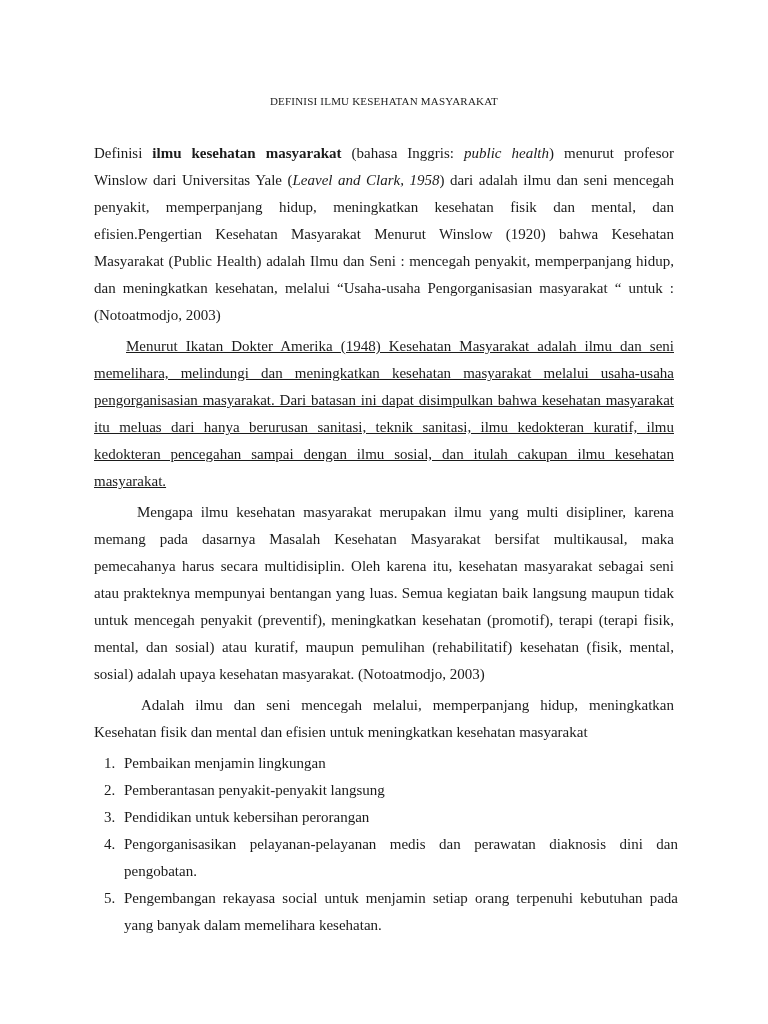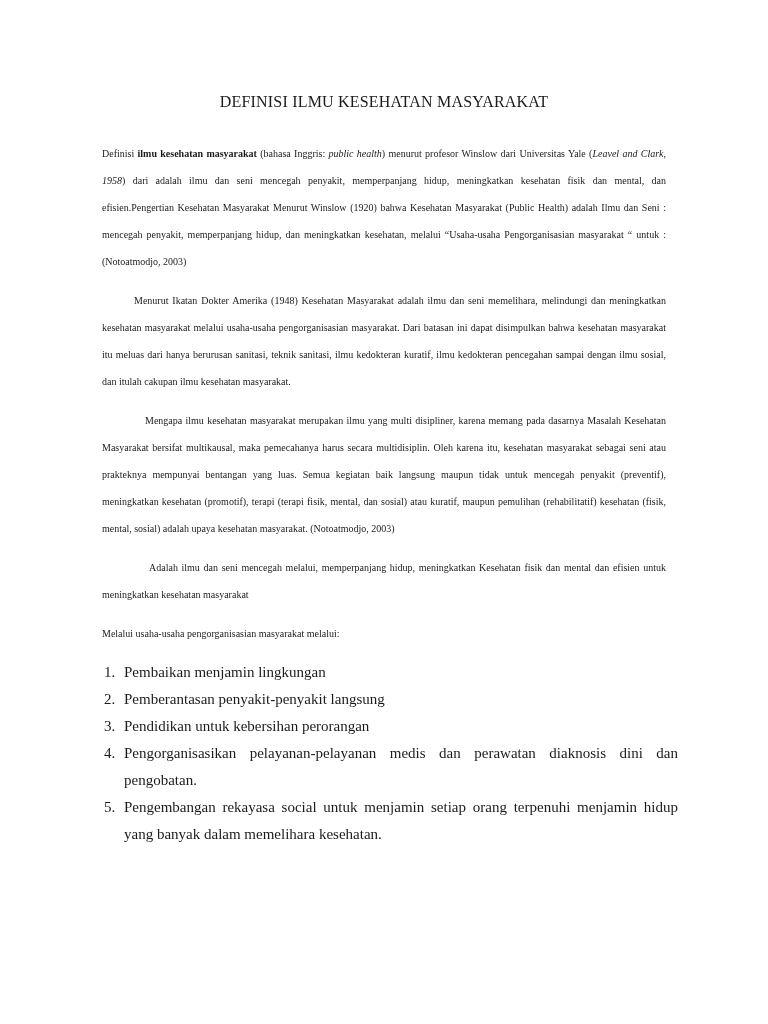--- a/index.html
+++ b/index.html
@@ -16,34 +16,34 @@
     font-family: "Liberation Serif", "DejaVu Serif", serif;
     color: #1b1b1b;
   }
   .content {
     position: absolute;
     left: 90px;
     top: 88px;
     width: 588px;
   }
   .doc-title {
-    font-size: 16px;
+    font-size: 11px;
     line-height: 27px;
     text-align: center;
     font-weight: normal;
     letter-spacing: 0.2px;
     margin: 0 0 25px 0;
   }
   p.body-par {
-    margin: 12px;
-    font-size: 10px;
+    margin: 4px;
+    font-size: 15px;
     line-height: 27px;
     text-align: justify;
   }
-  .indent-sm { text-indent: 32px; }
+  .indent-sm { text-indent: 32px; text-decoration: underline; }
   .indent-md { text-indent: 43px; }
   .indent-lg { text-indent: 47px; }
   .bold { font-weight: bold; }
   .italic { font-style: italic; }
   .list {
     margin: 0;
     padding: 0;
     list-style: none;
   }
   .list-item {
@@ -70,39 +70,38 @@
     <h1 class="doc-title">DEFINISI ILMU KESEHATAN MASYARAKAT</h1>
 
     <p class="body-par"><span>Definisi </span><span class="bold">ilmu kesehatan masyarakat</span><span> (bahasa Inggris: </span><span class="italic">public health</span><span>) menurut profesor Winslow dari Universitas Yale (</span><span class="italic">Leavel and Clark, 1958</span><span>) dari adalah ilmu dan seni mencegah penyakit, memperpanjang hidup, meningkatkan kesehatan fisik dan mental, dan efisien.Pengertian Kesehatan Masyarakat Menurut Winslow (1920) bahwa Kesehatan Masyarakat (Public Health) adalah Ilmu dan Seni : mencegah penyakit, memperpanjang hidup, dan meningkatkan kesehatan, melalui “Usaha-usaha Pengorganisasian masyarakat “ untuk : (Notoatmodjo, 2003)</span></p>
 
     <p class="body-par indent-sm">Menurut Ikatan Dokter Amerika (1948) Kesehatan Masyarakat adalah ilmu dan seni memelihara, melindungi dan meningkatkan kesehatan masyarakat melalui usaha-usaha pengorganisasian masyarakat. Dari batasan ini dapat disimpulkan bahwa kesehatan masyarakat itu meluas dari hanya berurusan sanitasi, teknik sanitasi, ilmu kedokteran kuratif, ilmu kedokteran pencegahan sampai dengan ilmu sosial, dan itulah cakupan ilmu kesehatan masyarakat.</p>
 
     <p class="body-par indent-md">Mengapa ilmu kesehatan masyarakat merupakan ilmu yang multi disipliner, karena memang pada dasarnya Masalah Kesehatan Masyarakat bersifat multikausal, maka pemecahanya harus secara multidisiplin. Oleh karena itu, kesehatan masyarakat sebagai seni atau prakteknya mempunyai bentangan yang luas. Semua kegiatan baik langsung maupun tidak untuk mencegah penyakit (preventif), meningkatkan kesehatan (promotif), terapi (terapi fisik, mental, dan sosial) atau kuratif, maupun pemulihan (rehabilitatif) kesehatan (fisik, mental, sosial) adalah upaya kesehatan masyarakat. (Notoatmodjo, 2003)</p>
 
     <p class="body-par indent-lg">Adalah ilmu dan seni mencegah melalui, memperpanjang hidup, meningkatkan Kesehatan fisik dan mental dan efisien untuk meningkatkan kesehatan masyarakat</p>
 
-    <p class="body-par">Melalui usaha-usaha pengorganisasian masyarakat melalui:</p>
 
     <ol class="list">
       <li class="list-item">
         <span class="num">1.</span>
         <span>Pembaikan menjamin lingkungan</span>
       </li>
       <li class="list-item">
         <span class="num">2.</span>
         <span>Pemberantasan penyakit-penyakit langsung</span>
       </li>
       <li class="list-item">
         <span class="num">3.</span>
         <span>Pendidikan untuk kebersihan perorangan</span>
       </li>
       <li class="list-item">
         <span class="num">4.</span>
         <span>Pengorganisasikan pelayanan-pelayanan medis dan perawatan diaknosis dini dan pengobatan.</span>
       </li>
       <li class="list-item">
         <span class="num">5.</span>
-        <span>Pengembangan rekayasa social untuk menjamin setiap orang terpenuhi menjamin hidup yang banyak dalam memelihara kesehatan.</span>
+        <span>Pengembangan rekayasa social untuk menjamin setiap orang terpenuhi kebutuhan pada yang banyak dalam memelihara kesehatan.</span>
       </li>
     </ol>
 
   </div>
 </div>
 
 </body></html>

